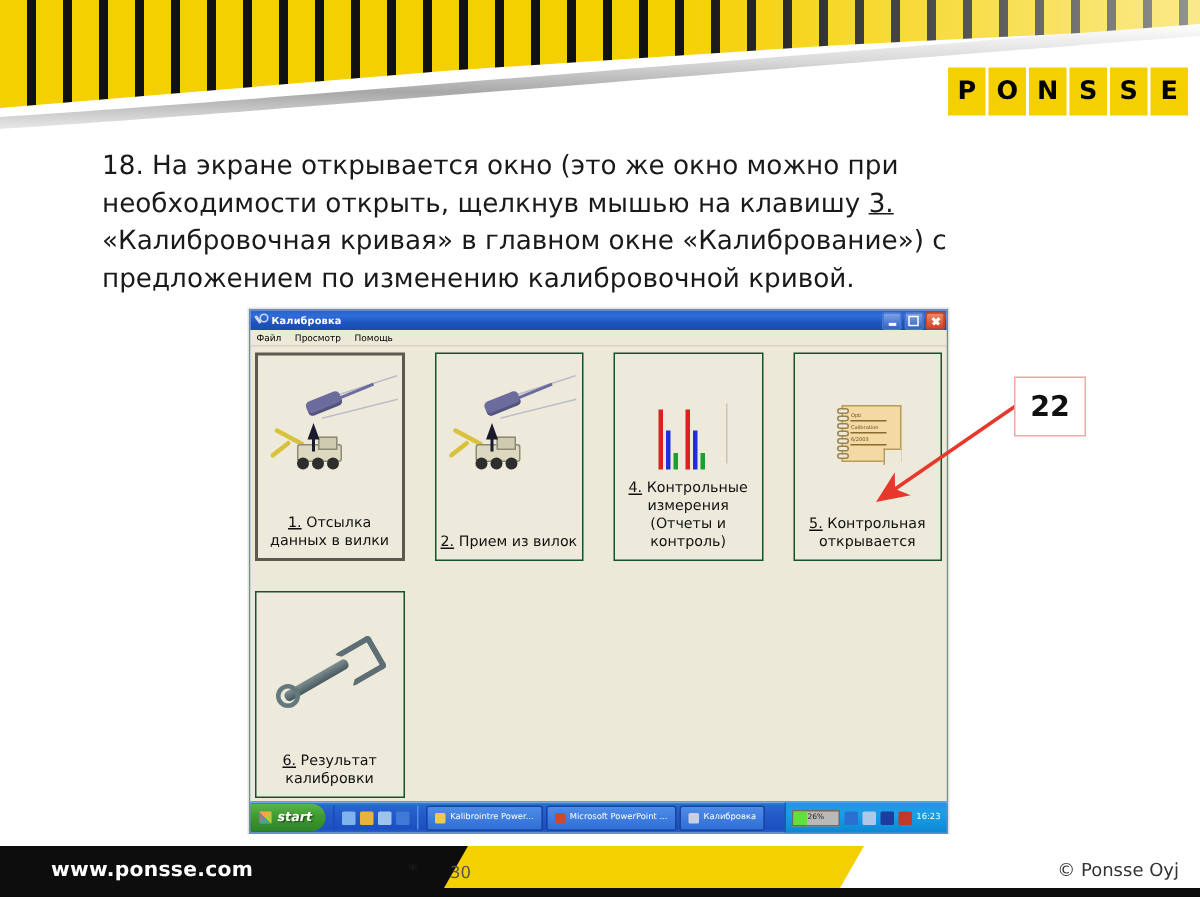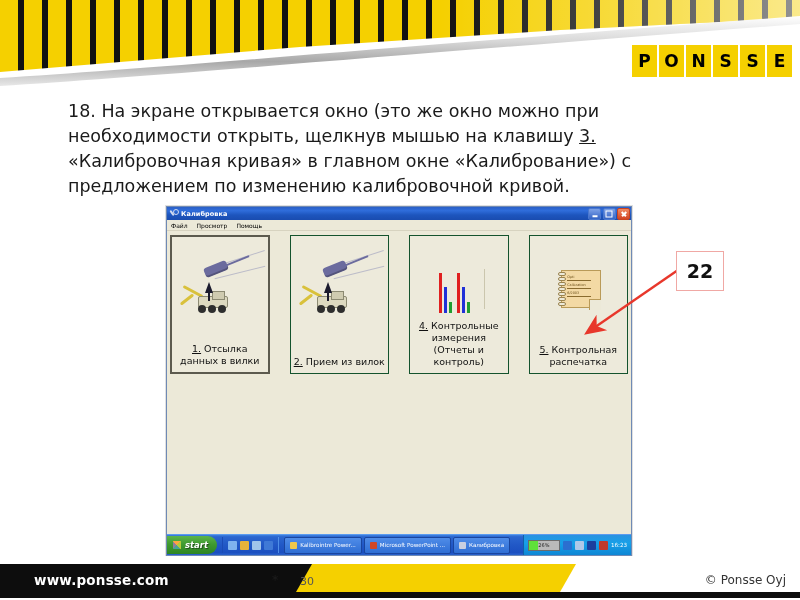--- a/index.html
+++ b/index.html
@@ -346,23 +346,33 @@
             <div class="doc-ring" style="top:1px"></div>
             <div class="doc-ring" style="top:6px"></div>
             <div class="doc-ring" style="top:11px"></div>
             <div class="doc-ring" style="top:16px"></div>
             <div class="doc-ring" style="top:21px"></div>
             <div class="doc-ring" style="top:26px"></div>
             <div class="doc-ring" style="top:31px"></div>
           </div>
         </div>
       </div>
-      <div class="panel-label"><span class="k">5.</span> <span>Контрольная распечатка</span></div>
-    </div>
-
+      <div class="panel-label"><span class="k">5.</span> <span>Контрольная открывается</span></div>
+    </div>
+
+    <div class="panel">
+      <div class="panel-art">
+        <div class="art-wrench">
+          <div class="wr-handle"></div>
+            <div class="wr-head"></div>
+            <div class="wr-tail"></div>
+        </div>
+      </div>
+      <div class="panel-label"><span class="k">6.</span> <span>Результат калибровки</span></div>
+    </div>
   </div>
 
   <div class="xp-taskbar">
     <div class="xp-start">
       <span class="xp-flag"></span>
       <span>start</span>
     </div>
     <div class="xp-qlaunch">
       <span class="xp-qi" style="background:#7fb3ee"></span>
       <span class="xp-qi" style="background:#e8b33a"></span>

